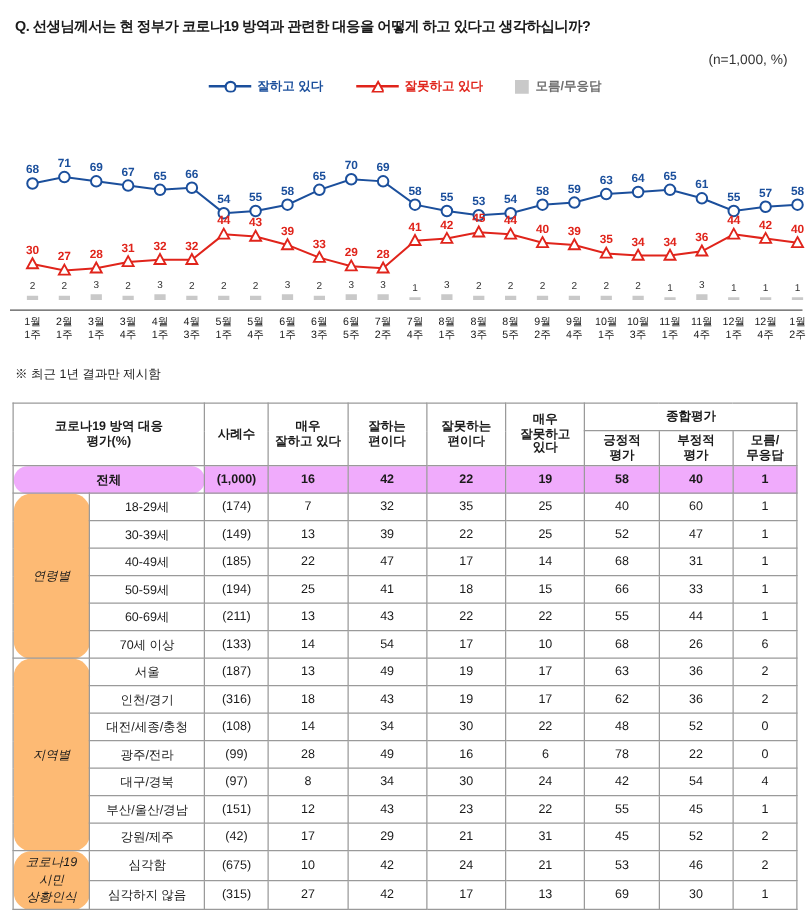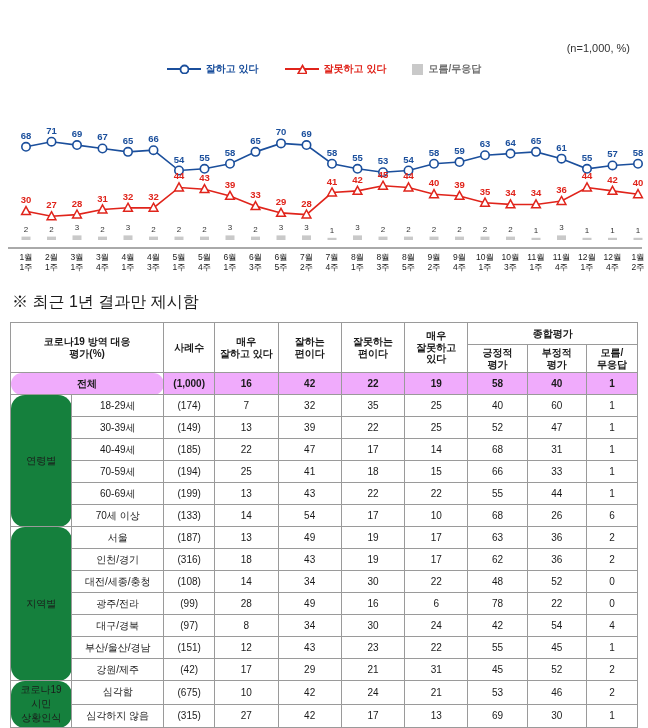--- a/index.html
+++ b/index.html
@@ -42,21 +42,21 @@
   .legend-label-blue { color: #1b4f9c; }
   .legend-label-red { color: #e0241b; }
   .legend-label-gray { color: #6f6f6f; }
   .legend-sq { width: 11px; height: 11px; background: #c9c9c9; }
 
   svg.chart { position: absolute; top: 88px; left: 0; }
 
   
   .chart-note {
     position: absolute; top: 292px; left: 12px;
-    font-size: 16px; color: #1a1a1a;
+    font-size: 10px; color: #1a1a1a;
   }
 
   
   table.data {
     position: absolute; top: 322px; left: 10px;
     width: 628px;
     border-collapse: collapse;
     font-size: 10px;
   }
   table.data th, table.data td {
@@ -66,31 +66,32 @@
     height: 22px;
     color: #1a1a1a;
   }
   table.data thead th {
     background: #ffffff;
     font-weight: bold;
     font-size: 10px;
     line-height: 1.15;
   }
   .row-total td { background: #f0abfc; font-weight: bold; }
-  .grp-cell { background: #15803d; font-weight: normal; }
+  .grp-cell { background: #fdba74; font-weight: normal; font-style: italic; }
   td.label-cell { text-align: center; }
   .thick-top { border-top: 2px solid #555; }
   .thick-left { border-left: 2px solid #555; border-radius: 14px; }
   .thick-right { border-right: 2px solid #555; }
 </style>
 </head>
 <body>
 
 <div class="page">
 
+  <div class="question">Q. 선생님께서는 현 정부가 코로나19 방역과 관련한 대응을 어떻게 하고 있다고 생각하십니까?</div>
   <div class="sample-note">(n=1,000, %)</div>
 
   <div class="legend">
     <div class="legend-item">
       <span class="legend-line lg-blue">
         <span class="bar"></span>
         <svg class="legend-mark" width="11" height="11">
           <circle cx="5.5" cy="5.5" r="4" fill="#ffffff" stroke="#1b4f9c" stroke-width="1.8"></circle>
         </svg>
       </span>
@@ -385,33 +386,33 @@
           <td>(185)</td>
           <td>22</td>
           <td>47</td>
           <td>17</td>
           <td>14</td>
           <td>68</td>
           <td>31</td>
           <td class="thick-right">1</td>
         </tr>
         <tr>
-          <td class="label-cell" style="width: 90px;">70-59세</td>
+          <td class="label-cell" style="width: 90px;">50-59세</td>
           <td>(194)</td>
           <td>25</td>
           <td>41</td>
           <td>18</td>
           <td>15</td>
           <td>66</td>
           <td>33</td>
           <td class="thick-right">1</td>
         </tr>
         <tr>
           <td class="label-cell" style="width: 90px;">60-69세</td>
-          <td>(199)</td>
+          <td>(211)</td>
           <td>13</td>
           <td>43</td>
           <td>22</td>
           <td>22</td>
           <td>55</td>
           <td>44</td>
           <td class="thick-right">1</td>
         </tr>
         <tr>
           <td class="label-cell" style="width: 90px;">70세 이상</td>

